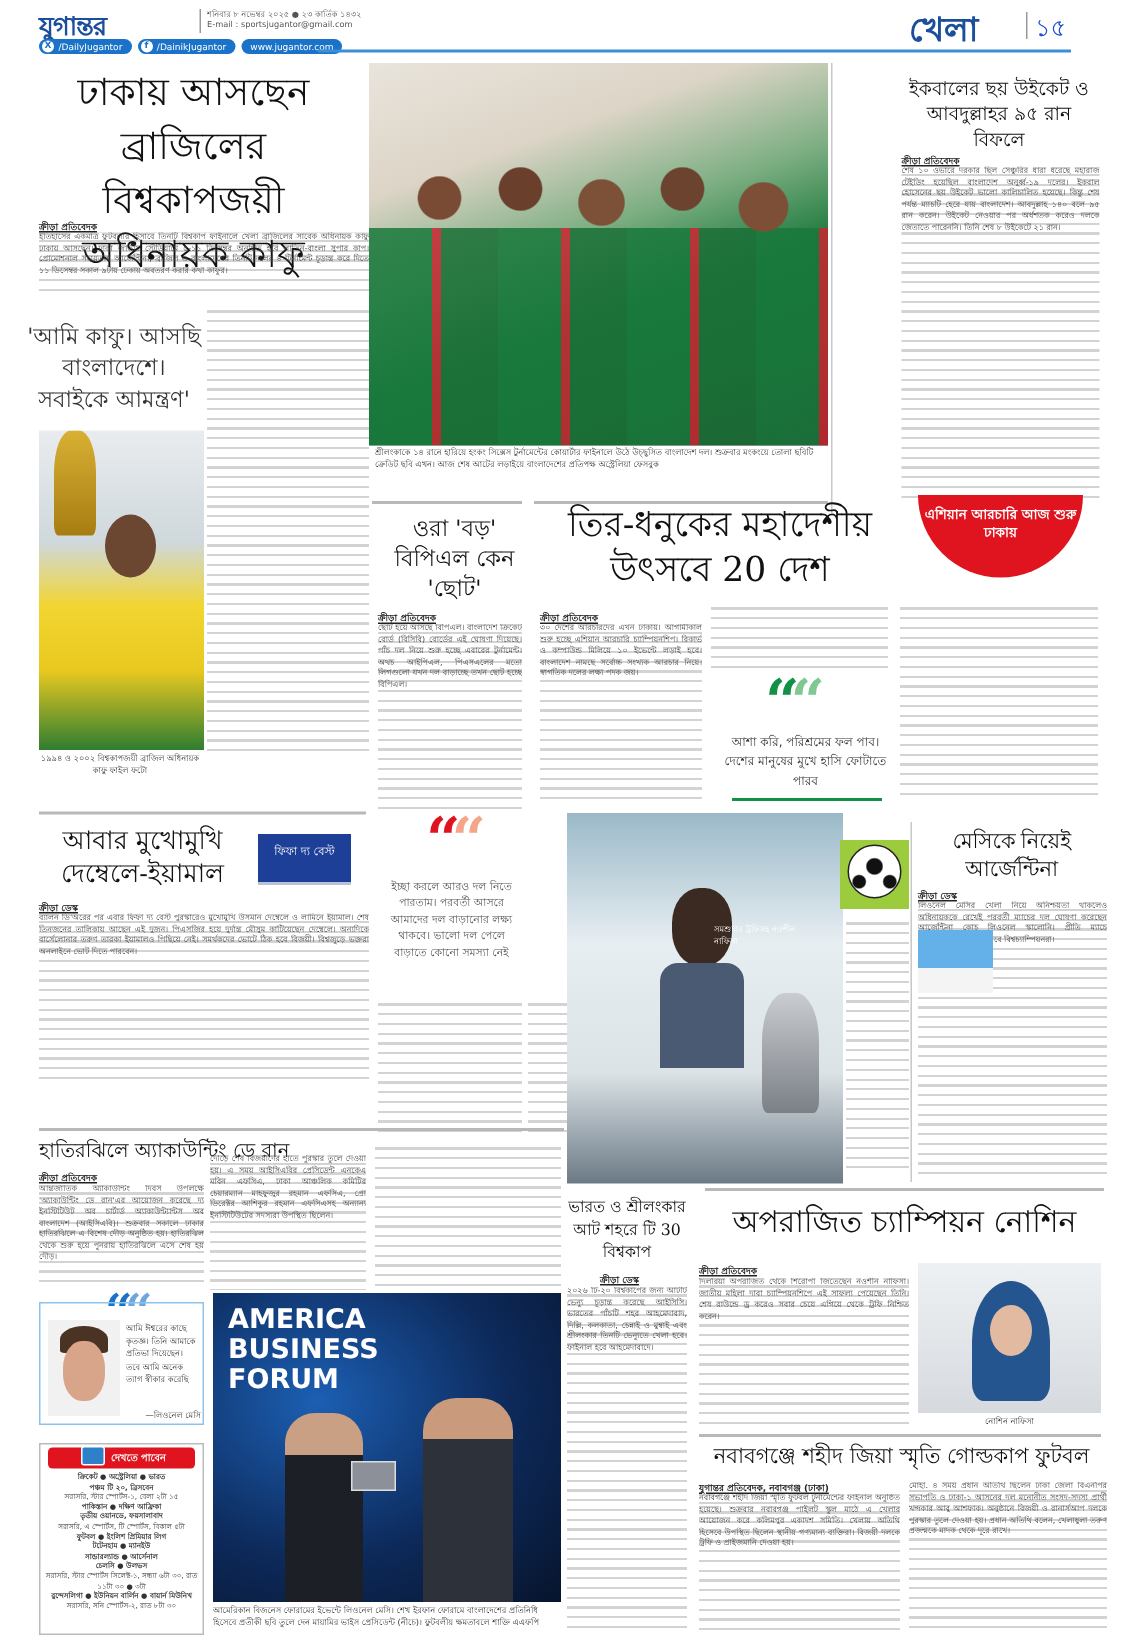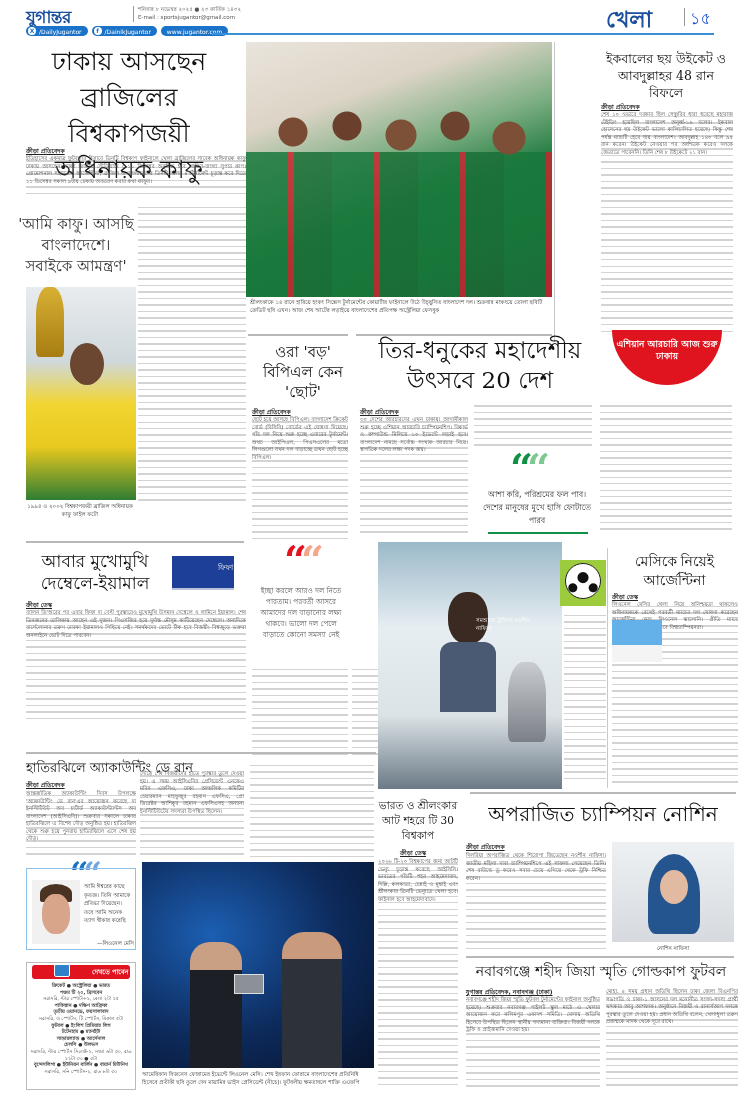--- a/index.html
+++ b/index.html
@@ -56,21 +56,21 @@
 </div>
 <div class="abs caption" style="left:26px;top:502px;width:108px;">১৯৯৪ ও ২০০২ বিশ্বকাপজয়ী ব্রাজিল অধিনায়ক কাফু     ফাইল ফটো</div>
 
 <div class="photo" style="left:246px;top:42px;width:306px;height:255px;background:linear-gradient(160deg,#e9e4dc 0%,#dcd4c6 25%,#7cae82 45%,#1f7a3f 62%,#196b34 80%,#2d2d2d 100%);">
   <div class="abs" style="left:0;top:110px;width:306px;height:145px;background:repeating-linear-gradient(90deg,#18783b 0 42px,#c8262f 42px 48px,#1a6f36 48px 86px);opacity:0.85;"></div>
   <div class="abs" style="left:20px;top:60px;width:270px;height:60px;background:radial-gradient(circle at 10% 50%,#7a4b34 0 14px,transparent 15px),radial-gradient(circle at 30% 40%,#6a3f2b 0 14px,transparent 15px),radial-gradient(circle at 50% 55%,#7d5138 0 15px,transparent 16px),radial-gradient(circle at 70% 40%,#6b432e 0 14px,transparent 15px),radial-gradient(circle at 90% 60%,#7c4f36 0 16px,transparent 17px);"></div>
 </div>
 <div class="abs caption" style="left:250px;top:298px;width:300px;text-align:left;">শ্রীলংকাকে ১৪ রানে হারিয়ে হংকং সিক্সেস টুর্নামেন্টের কোয়ার্টার ফাইনালে উঠে উচ্ছ্বসিত বাংলাদেশ দল। শুক্রবার মংকংয়ে তোলা ছবিটি ক্রেডিট ছবি এখন। আজ শেষ আটের লড়াইয়ে বাংলাদেশের প্রতিপক্ষ অস্ট্রেলিয়া   ফেসবুক</div>
 
 <div class="rule-v" style="left:554px;top:42px;height:300px;"></div>
-<div class="abs headline" style="left:600px;top:50px;width:132px;font-size:12.5px;line-height:17px;">ইকবালের ছয় উইকেট ও আবদুল্লাহর 48 রান বিফলে</div>
+<div class="abs headline" style="left:600px;top:50px;width:132px;font-size:12.5px;line-height:17px;">ইকবালের ছয় উইকেট ও আবদুল্লাহর ৯৫ রান বিফলে</div>
 <div class="abs byline" style="left:601px;top:102px;">ক্রীড়া প্রতিবেদক</div>
 <div class="abs body-text filler" style="left:601px;top:111px;width:132px;height:222px;">শেষ ১০ ওভারে দরকার ছিল সেঞ্চুরির ধারা ধরেছে মহারাজ টেইডিং হয়েছিল বাংলাদেশ অনূর্ধ্ব-১৯ দলের। ইকবাল হোসেনের ছয় উইকেট ভালো কালিচালিত হয়েছে। কিন্তু শেষ পর্যন্ত ম্যাচটি হেরে যায় বাংলাদেশ। আবদুল্লাহ ১৪০ বলে ৯৫ রান করেন। উইকেট নেওয়ার পর অর্ধশতক করেও দলকে জেতাতে পারেননি। তিনি শেষ ৮ উইকেটে ২১ রান।</div>
 
 <div class="abs" style="left:612px;top:330px;width:110px;height:55px;background:#e0141e;border-radius:0 0 55px 55px;"></div>
 <div class="abs" style="left:612px;top:338px;width:110px;font-family:'DejaVu Sans',sans-serif;font-size:9px;line-height:12px;color:#fff;text-align:center;font-weight:bold;">এশিয়ান আরচারি আজ শুরু ঢাকায়</div>
 
 <div class="rule-h" style="left:248px;top:334px;width:100px;"></div>
 <div class="abs headline" style="left:258px;top:342px;width:90px;font-size:15px;line-height:20px;">ওরা 'বড়' বিপিএল কেন 'ছোট'</div>
 <div class="abs byline" style="left:252px;top:407px;">ক্রীড়া প্রতিবেদক</div>
 <div class="abs body-text filler" style="left:252px;top:416px;width:96px;height:128px;">ছোট হয়ে আসছে বিপিএল। বাংলাদেশ ক্রিকেট বোর্ড (বিসিবি) বোর্ডের এই ঘোষণা দিয়েছে। পাঁচ দল নিয়ে শুরু হচ্ছে এবারের টুর্নামেন্ট। অথচ আইপিএল, পিএসএলের মতো লিগগুলো যখন দল বাড়াচ্ছে তখন ছোট হচ্ছে বিপিএল।</div>
@@ -86,21 +86,21 @@
 <div class="abs body-text filler" style="left:360px;top:416px;width:108px;height:118px;">৩০ দেশের আরচারদের এখন ঢাকায়। আগামীকাল শুরু হচ্ছে এশিয়ান আরচারি চ্যাম্পিয়নশিপ। রিকার্ভ ও কম্পাউন্ড মিলিয়ে ১০ ইভেন্টে লড়াই হবে। বাংলাদেশ নামছে সর্বোচ্চ সংখ্যক আরচার নিয়ে। স্বাগতিক দলের লক্ষ্য পদক জয়।</div>
 <div class="abs body-text filler" style="left:474px;top:400px;width:118px;height:50px;"></div>
 <div class="abs body-text filler" style="left:600px;top:400px;width:132px;height:132px;"></div>
 <div class="abs quote-mark" style="left:510px;top:448px;font-size:40px;color:#129146;">“<span style="color:#7fc88f;margin-left:-6px;">“</span></div>
 <div class="abs" style="left:478px;top:488px;width:118px;font-family:'DejaVu Sans',sans-serif;font-size:8px;line-height:13px;color:#333;text-align:center;">আশা করি, পরিশ্রমের ফল পাব। দেশের মানুষের মুখে হাসি ফোটাতে পারব</div>
 <div class="abs" style="left:488px;top:532px;width:100px;height:2px;background:#129146;"></div>
 
 <div class="rule-h" style="left:26px;top:541px;width:218px;"></div>
 <div class="abs headline" style="left:20px;top:550px;width:150px;font-size:17px;line-height:22px;">আবার মুখোমুখি দেম্বেলে-ইয়ামাল</div>
 <div class="abs" style="left:172px;top:556px;width:62px;height:34px;background:#1d3f98;border-bottom:2px solid #b9c2d8;"></div>
-<div class="abs" style="left:172px;top:562px;width:62px;font-family:'DejaVu Sans',sans-serif;font-size:7.5px;line-height:11px;color:#fff;text-align:center;margin-left:35px;">ফিফা দ্য বেস্ট</div>
+<div class="abs" style="left:172px;top:562px;width:62px;font-family:'DejaVu Sans',sans-serif;font-size:7.5px;line-height:11px;color:#fff;text-align:center;">ফিফা দ্য বেস্ট</div>
 <div class="abs byline" style="left:26px;top:600px;">ক্রীড়া ডেস্ক</div>
 <div class="abs body-text filler" style="left:26px;top:609px;width:220px;height:115px;">ব্যালন ডি'অরের পর এবার ফিফা দ্য বেস্ট পুরস্কারেও মুখোমুখি উসমান দেম্বেলে ও লামিনে ইয়ামাল। শেষ তিনজনের তালিকায় আছেন এই দুজন। পিএসজির হয়ে দুর্দান্ত মৌসুম কাটিয়েছেন দেম্বেলে। অন্যদিকে বার্সেলোনার তরুণ তারকা ইয়ামালও পিছিয়ে নেই। সমর্থকদের ভোটে ঠিক হবে বিজয়ী। বিশ্বজুড়ে ভক্তরা অনলাইনে ভোট দিতে পারবেন।</div>
 
 <div class="photo" style="left:378px;top:542px;width:184px;height:247px;background:linear-gradient(180deg,#9bb9c9 0%,#e7eef2 35%,#dce3e6 70%,#6b7a86 100%);">
   <div class="abs" style="left:70px;top:50px;width:40px;height:52px;border-radius:45%;background:#3b2a22;"></div>
   <div class="abs" style="left:62px;top:100px;width:56px;height:70px;background:#4a5a72;border-radius:12px 12px 0 0;"></div>
   <div class="abs" style="left:130px;top:120px;width:38px;height:80px;background:linear-gradient(180deg,#c9ccd0,#7b8087);border-radius:40% 40% 10% 10%;"></div>
 </div>
 <div class="abs caption" style="left:476px;top:616px;width:70px;text-align:left;color:#fff;">সমশুচার ট্রফিসহ নওশীন নাফিসা</div>
 <div class="abs" style="left:560px;top:560px;width:46px;height:46px;background:#9ccc3d;"></div>
@@ -142,30 +142,31 @@
 <div class="abs quote-mark" style="left:70px;top:858px;font-size:32px;color:#1a73c8;">“<span style="color:#6fa6e0;margin-left:-5px;">“</span></div>
 <div class="abs" style="left:26px;top:868px;width:110px;height:82px;border:1px solid #8ec2ea;"></div>
 <div class="photo" style="left:32px;top:880px;width:48px;height:64px;background:#f1f1f1;">
   <div class="abs" style="left:8px;top:4px;width:32px;height:18px;background:#4b3324;border-radius:50% 50% 10% 10%;"></div>
   <div class="abs" style="left:10px;top:14px;width:28px;height:40px;background:#d9a58a;border-radius:45%;"></div>
 </div>
 <div class="abs" style="left:84px;top:882px;width:48px;font-family:'DejaVu Sans',sans-serif;font-size:5.5px;line-height:8.5px;color:#333;">আমি ঈশ্বরের কাছে কৃতজ্ঞ। তিনি আমাকে প্রতিভা দিয়েছেন। তবে আমি অনেক ত্যাগ স্বীকার করেছি</div>
 <div class="abs" style="left:84px;top:940px;width:50px;font-family:'DejaVu Sans',sans-serif;font-size:5.5px;color:#333;text-align:right;">—লিওনেল মেসি</div>
 
 <div class="photo" style="left:142px;top:862px;width:232px;height:206px;background:radial-gradient(ellipse at 30% 35%,#1c5fb3 0%,#0d2a5b 55%,#07142c 100%);">
+  <div class="abs" style="left:10px;top:8px;width:150px;font-family:'DejaVu Sans',sans-serif;font-weight:bold;font-size:18px;line-height:20px;color:#fff;">AMERICA BUSINESS FORUM</div>
   <div class="abs" style="left:48px;top:80px;width:52px;height:126px;background:linear-gradient(180deg,#caa084 0 22%,#1c1f26 22%);border-radius:20px 20px 0 0;"></div>
   <div class="abs" style="left:140px;top:70px;width:60px;height:136px;background:linear-gradient(180deg,#c99a7c 0 20%,#2d3139 20%);border-radius:22px 22px 0 0;"></div>
   <div class="abs" style="left:92px;top:112px;width:30px;height:20px;background:#8c9199;border:1px solid #ddd;"></div>
 </div>
 <div class="abs caption" style="left:142px;top:1070px;width:232px;text-align:left;">আমেরিকান বিজনেস ফোরামের ইভেন্টে লিওনেল মেসি। শেখ ইরফান ফোরামে বাংলাদেশের প্রতিনিধি হিসেবে প্রতীকী ছবি তুলে দেন মায়ামির ভাইস প্রেসিডেন্ট (নীচে)। ফুটবলীয় ক্ষমতাবলে শাক্তি এএফপি</div>
 
 <div class="abs" style="left:26px;top:962px;width:110px;height:128px;border:1px solid #bbb;"></div>
 <div class="abs" style="left:32px;top:965px;width:98px;height:14px;background:#e0141e;border-radius:3px;"></div>
 <div class="abs" style="left:54px;top:964px;width:16px;height:13px;background:#2e80c8;border:1px solid #fff;border-radius:2px;"></div>
-<div class="abs" style="left:92px;top:967px;font-family:'DejaVu Sans',sans-serif;font-size:6.5px;color:#fff;font-weight:bold;">দেখতে পাবেন</div>
+<div class="abs" style="left:74px;top:967px;font-family:'DejaVu Sans',sans-serif;font-size:6.5px;color:#fff;font-weight:bold;">দেখতে পাবেন</div>
 <div class="abs" style="left:28px;top:983px;width:106px;font-family:'DejaVu Sans',sans-serif;font-size:4.8px;line-height:6.6px;color:#333;text-align:center;">
   <div>
       <div style="font-weight:bold;">ক্রিকেট ● অস্ট্রেলিয়া ● ভারত</div>
       <div style="font-weight:bold;">পঞ্চম টি ২০, ব্রিসবেন</div>
       <div>সরাসরি, স্টার স্পোর্টস-১, বেলা ২টা ১৫</div>
     </div>
   <div>
       <div style="font-weight:bold;">পাকিস্তান ● দক্ষিণ আফ্রিকা</div>
       <div style="font-weight:bold;">তৃতীয় ওয়ানডে, ফয়সালাবাদ</div>
       <div>সরাসরি, এ স্পোর্টস, টি স্পোর্টস, বিকাল ৫টা</div>

